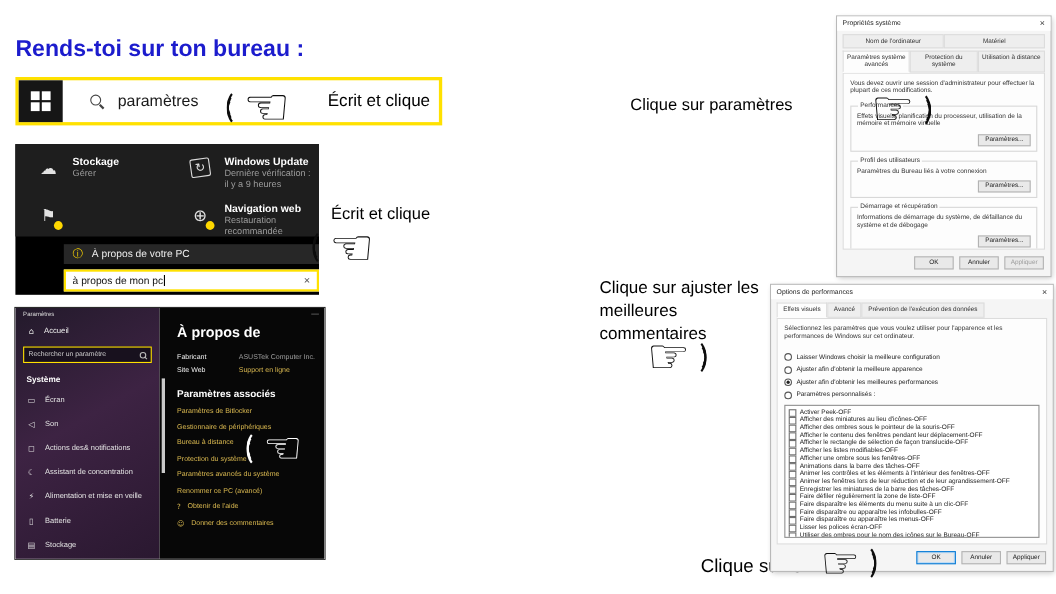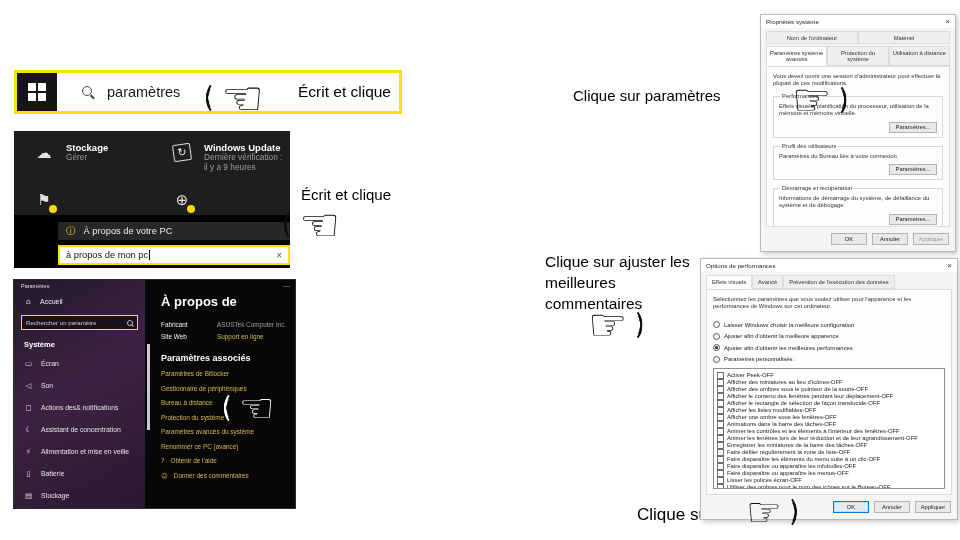--- a/index.html
+++ b/index.html
@@ -139,20 +139,21 @@
            padding:3px 3px;box-sizing:border-box;overflow:hidden;}
   .cbrow{display:flex;align-items:center;gap:3.5px;height:7px;}
   .cb{width:4.5px;height:4.5px;border:1px solid #707070;background:#fff;flex:none;}
   .cbl{font-size:5.9px;color:#222;white-space:nowrap;}
 </style>
 </head>
 <body>
 
 <div class="canvas" data-name="tutorial-slide">
 
+  <div class="title" data-name="page-title">Rends-toi sur ton bureau :</div>
 
   <div class="searchbar" data-name="taskbar-search">
     <div class="winbtn" data-name="start-button">
       <span class="winlogo" data-name="windows-logo-icon">
           <b></b>
           <b></b>
           <b></b>
           <b></b>
         </span>
     </div>
@@ -194,20 +195,24 @@
         <div class="tile" data-name="start-menu-tile">
           <span class="tile-ic" data-name="tile-icon-wrap">
             <span class="tg" data-name="medal-icon">⚑</span>
             <span class="badge" data-name="notification-badge-icon"></span>
           </span>
         </div>
         <div class="tile" data-name="start-menu-tile">
           <span class="tile-ic" data-name="tile-icon-wrap">
             <span class="tg" data-name="globe-icon">⊕</span>
             <span class="badge" data-name="notification-badge-icon"></span>
+          </span>
+          <span>
+            <div class="tile-tt" data-name="tile-title">Navigation web</div>
+            <div class="tile-sub" data-name="tile-subtitle">Restauration recommandée</div>
           </span>
         </div>
     </div>
     <div class="suggestion" data-name="search-suggestion">
       <span class="sugg-ic" data-name="info-icon">ⓘ</span>
       <span class="sugg-tx" data-name="suggestion-label">À propos de votre PC</span>
     </div>
     <div class="menusearch" data-name="start-menu-search-input">
       <span class="ms-tx" data-name="search-value">à propos de mon pc</span>
       <span class="caret" data-name="text-caret"></span>

